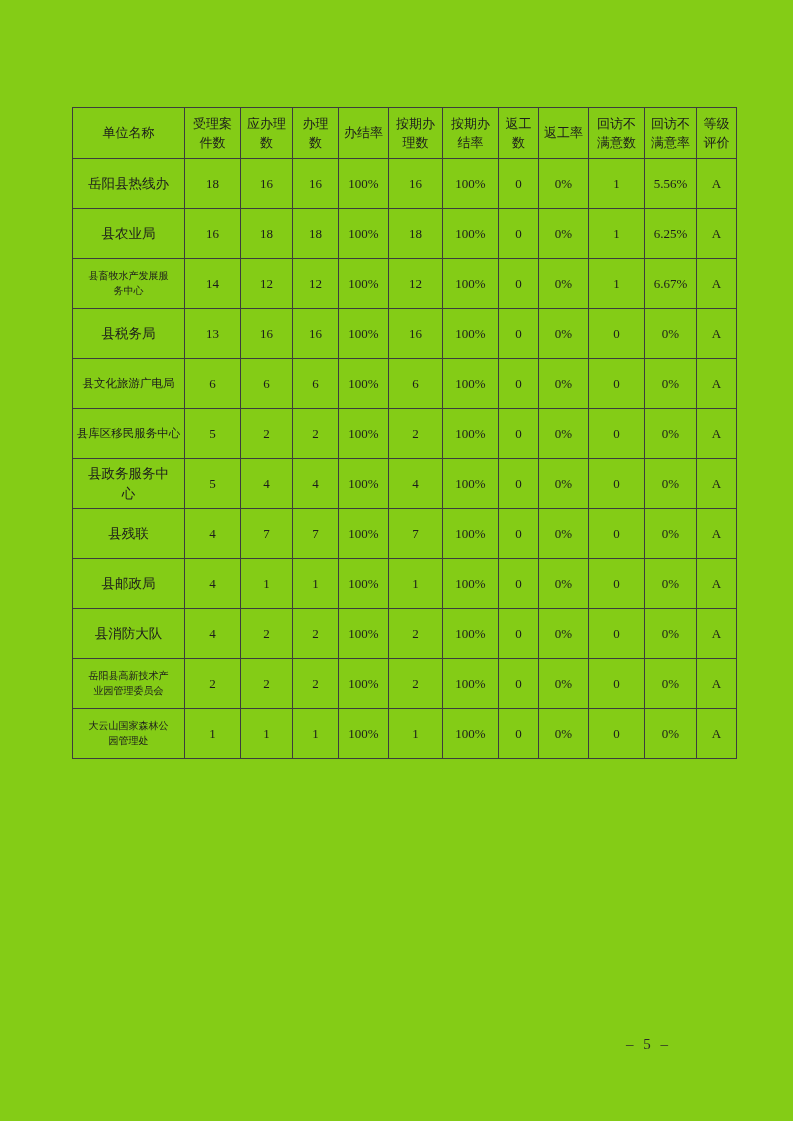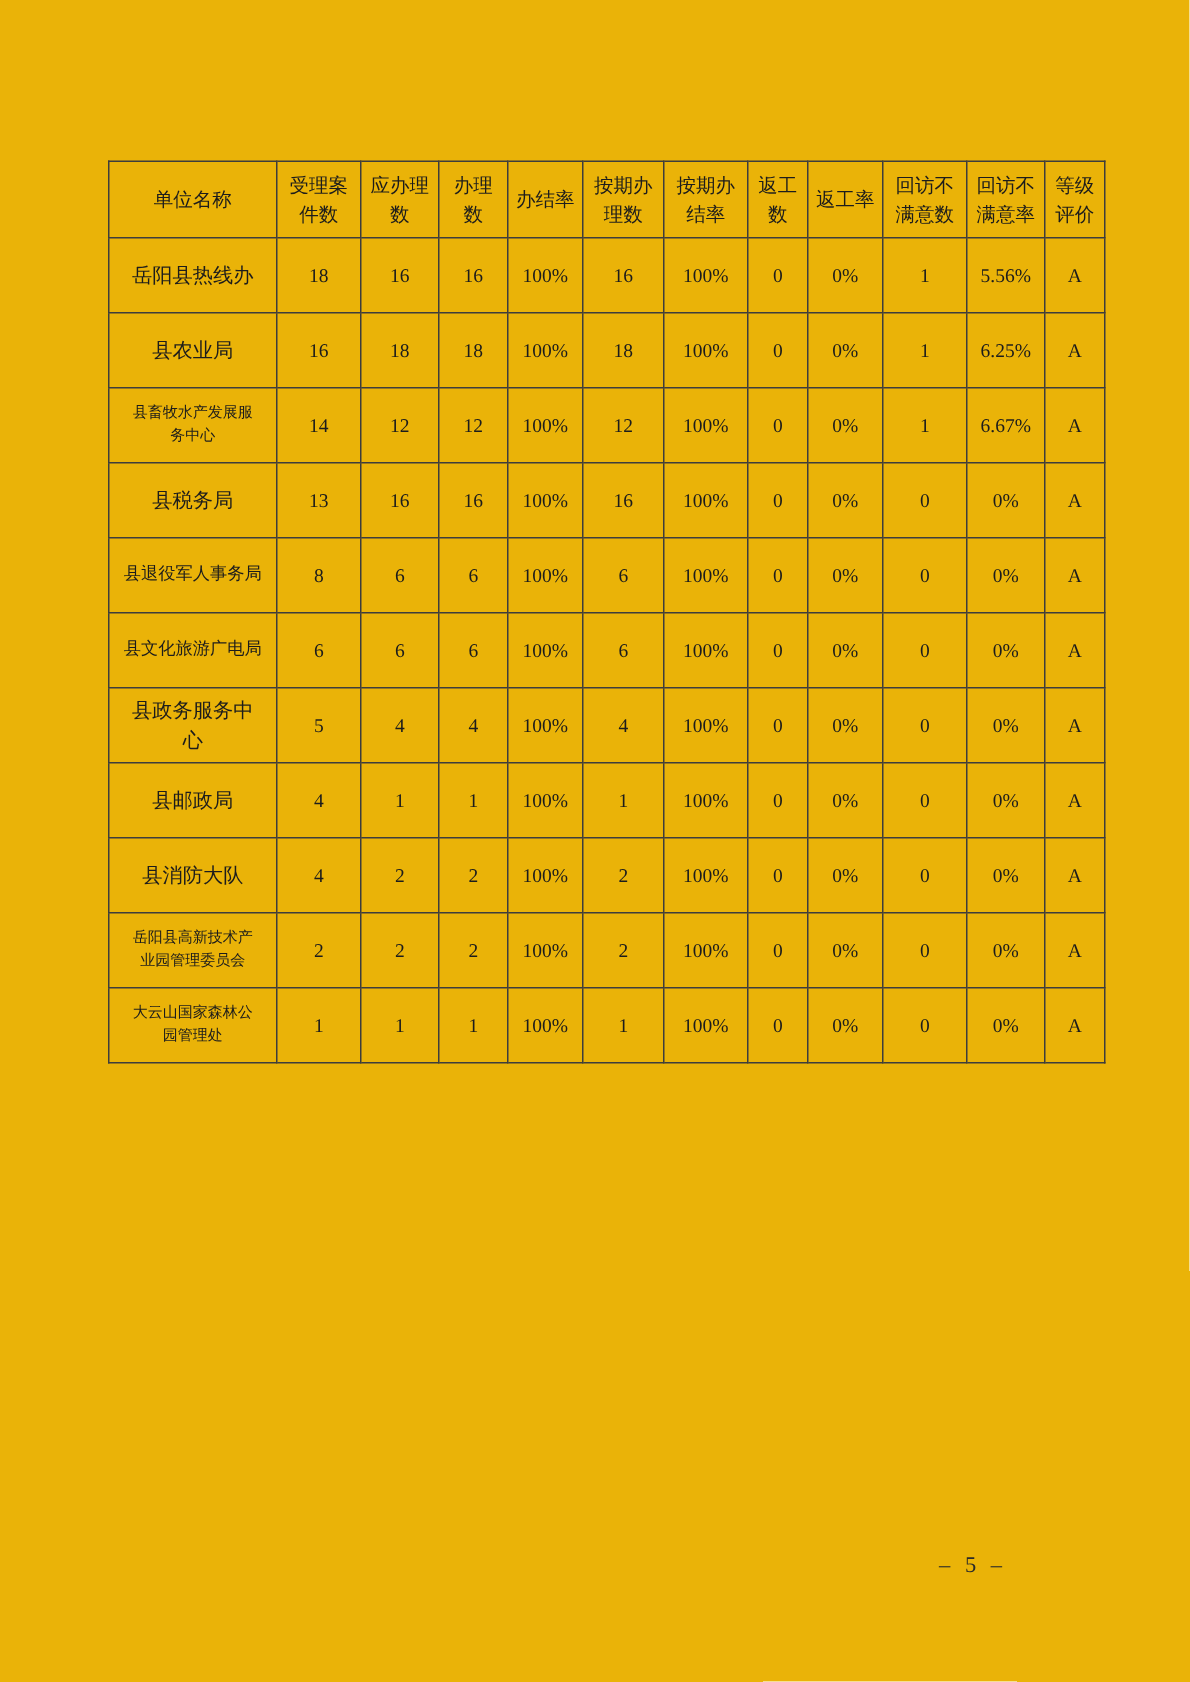--- a/index.html
+++ b/index.html
@@ -1,20 +1,20 @@
 <!DOCTYPE html>
 <html><head>
 <meta charset="utf-8">
 <style>
   html, body { margin: 0; padding: 0; background: #ffffff; }
   .page {
     position: relative;
     width: 793px;
     height: 1121px;
-    background: #eab308;
+    background: #84cc16;
     font-family: "Liberation Serif", "DejaVu Serif", serif;
     color: #1c1c1c;
     overflow: hidden;
   }
   table.report-table {
     position: absolute;
     left: 72px;
     top: 107px;
     width: 654px;
     border-collapse: collapse;
@@ -160,54 +160,68 @@
           <td>100%</td>
           <td>16</td>
           <td>100%</td>
           <td>0</td>
           <td>0%</td>
           <td>0</td>
           <td>0%</td>
           <td>A</td>
         </tr>
         <tr>
-          <td class="unit compact">县退役军人事务局</td>
-          <td>8</td>
-          <td>6</td>
-          <td>6</td>
-          <td>100%</td>
-          <td>6</td>
-          <td>100%</td>
-          <td>0</td>
-          <td>0%</td>
-          <td>0</td>
-          <td>0%</td>
-          <td>A</td>
-        </tr>
-        <tr>
           <td class="unit compact">县文化旅游广电局</td>
           <td>6</td>
           <td>6</td>
           <td>6</td>
           <td>100%</td>
           <td>6</td>
+          <td>100%</td>
+          <td>0</td>
+          <td>0%</td>
+          <td>0</td>
+          <td>0%</td>
+          <td>A</td>
+        </tr>
+        <tr>
+          <td class="unit compact">县库区移民服务中心</td>
+          <td>5</td>
+          <td>2</td>
+          <td>2</td>
+          <td>100%</td>
+          <td>2</td>
           <td>100%</td>
           <td>0</td>
           <td>0%</td>
           <td>0</td>
           <td>0%</td>
           <td>A</td>
         </tr>
         <tr>
           <td class="unit">县政务服务中心</td>
           <td>5</td>
           <td>4</td>
           <td>4</td>
           <td>100%</td>
           <td>4</td>
+          <td>100%</td>
+          <td>0</td>
+          <td>0%</td>
+          <td>0</td>
+          <td>0%</td>
+          <td>A</td>
+        </tr>
+        <tr>
+          <td class="unit">县残联</td>
+          <td>4</td>
+          <td>7</td>
+          <td>7</td>
+          <td>100%</td>
+          <td>7</td>
           <td>100%</td>
           <td>0</td>
           <td>0%</td>
           <td>0</td>
           <td>0%</td>
           <td>A</td>
         </tr>
         <tr>
           <td class="unit">县邮政局</td>
           <td>4</td>

